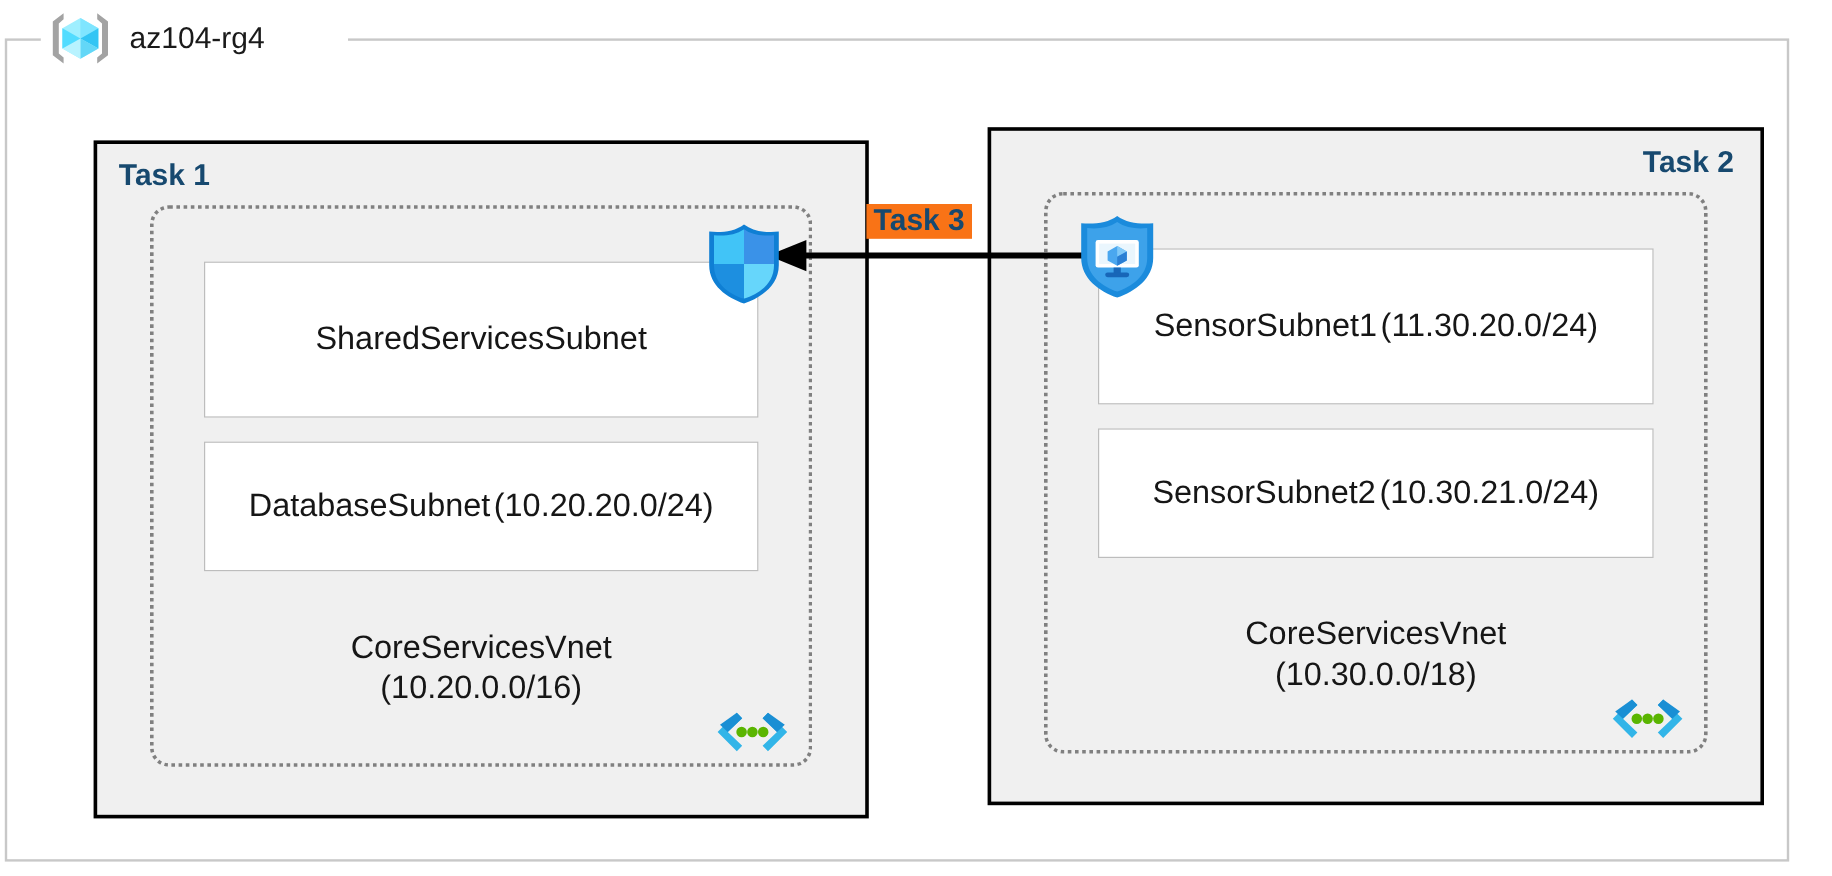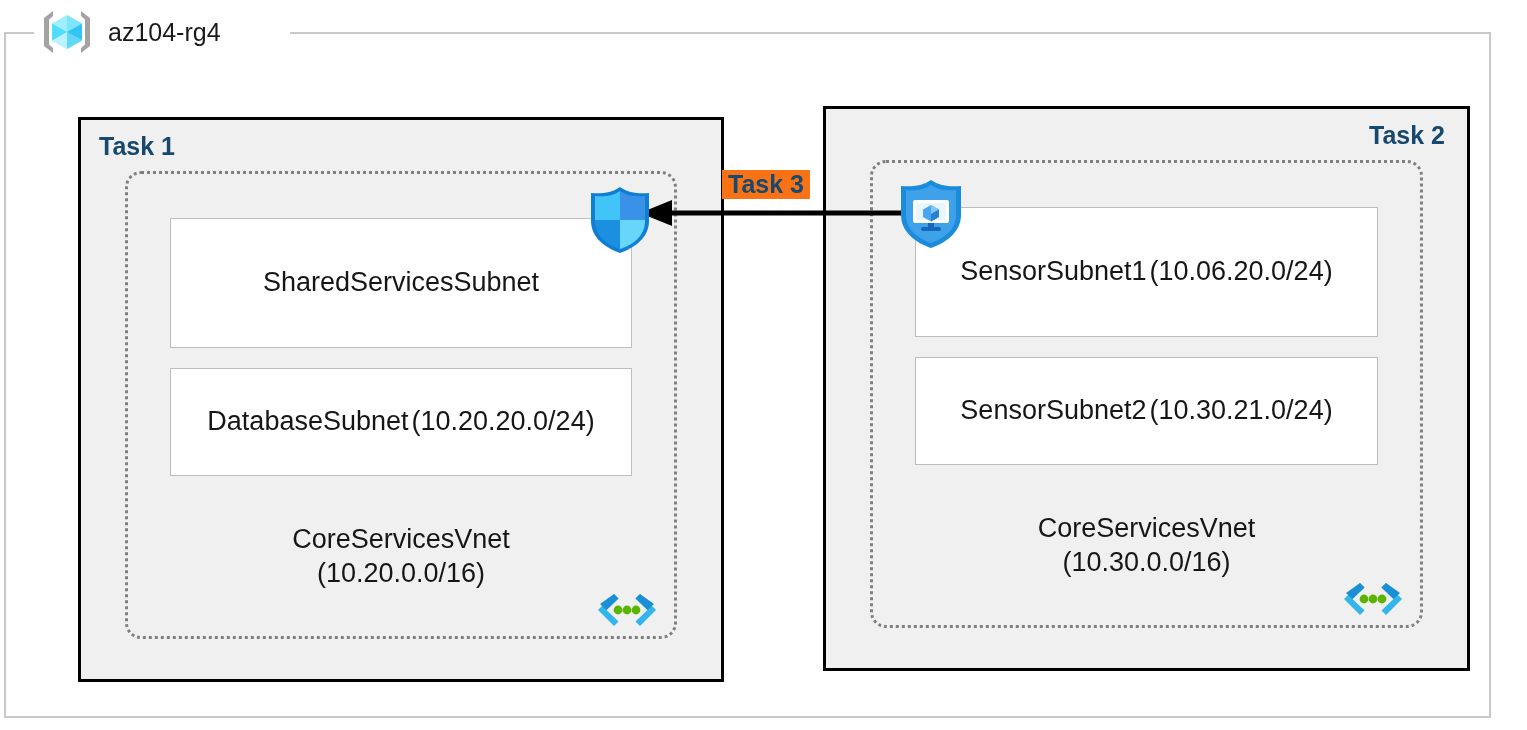--- a/index.html
+++ b/index.html
@@ -217,31 +217,31 @@
   </div>
 </div>
 
 <div class="task-panel" id="task2-panel">
   <div class="task-label right">Task 2</div>
 
   <div class="vnet">
 
     <div class="subnet row1">
       <div class="subnet-name">SensorSubnet1</div>
-      <div class="subnet-cidr">(10.06.20.0/24)</div>
+      <div class="subnet-cidr">(11.30.20.0/24)</div>
     </div>
 
     <div class="subnet row2">
       <div class="subnet-name">SensorSubnet2</div>
       <div class="subnet-cidr">(10.30.21.0/24)</div>
     </div>
 
     <div class="vnet-footer">
       <div class="vnet-name">CoreServicesVnet</div>
-      <div class="vnet-cidr">(10.30.0.0/16)</div>
+      <div class="vnet-cidr">(10.30.0.0/18)</div>
     </div>
 
     <span class="vnet-icon">
       <svg viewBox="0 0 66 40" width="66" height="40">
         <path d="M20 4 L24.5 8.5 L12.5 20 L24.5 31.5 L20 36 L4 20 Z" fill="#32b5e8"></path>
         <path d="M20 4 L24.5 8.5 L12.5 20 L6 14 Z" fill="#1a8fd4"></path>
         <path d="M46 4 L41.5 8.5 L53.5 20 L41.5 31.5 L46 36 L62 20 Z" fill="#32b5e8"></path>
         <path d="M46 4 L41.5 8.5 L53.5 20 L60 14 Z" fill="#1a8fd4"></path>
         <circle cx="24" cy="20" r="4.4" fill="#5ab500"></circle>
         <circle cx="33" cy="20" r="4.4" fill="#5ab500"></circle>

